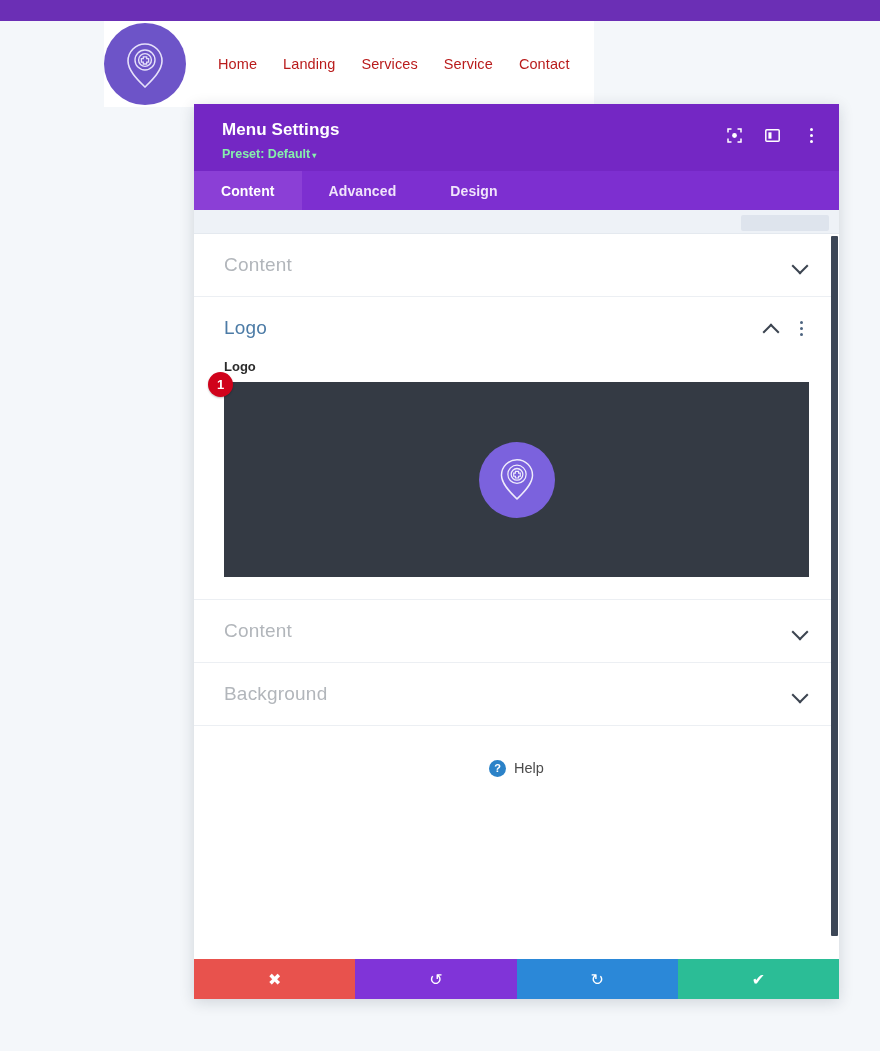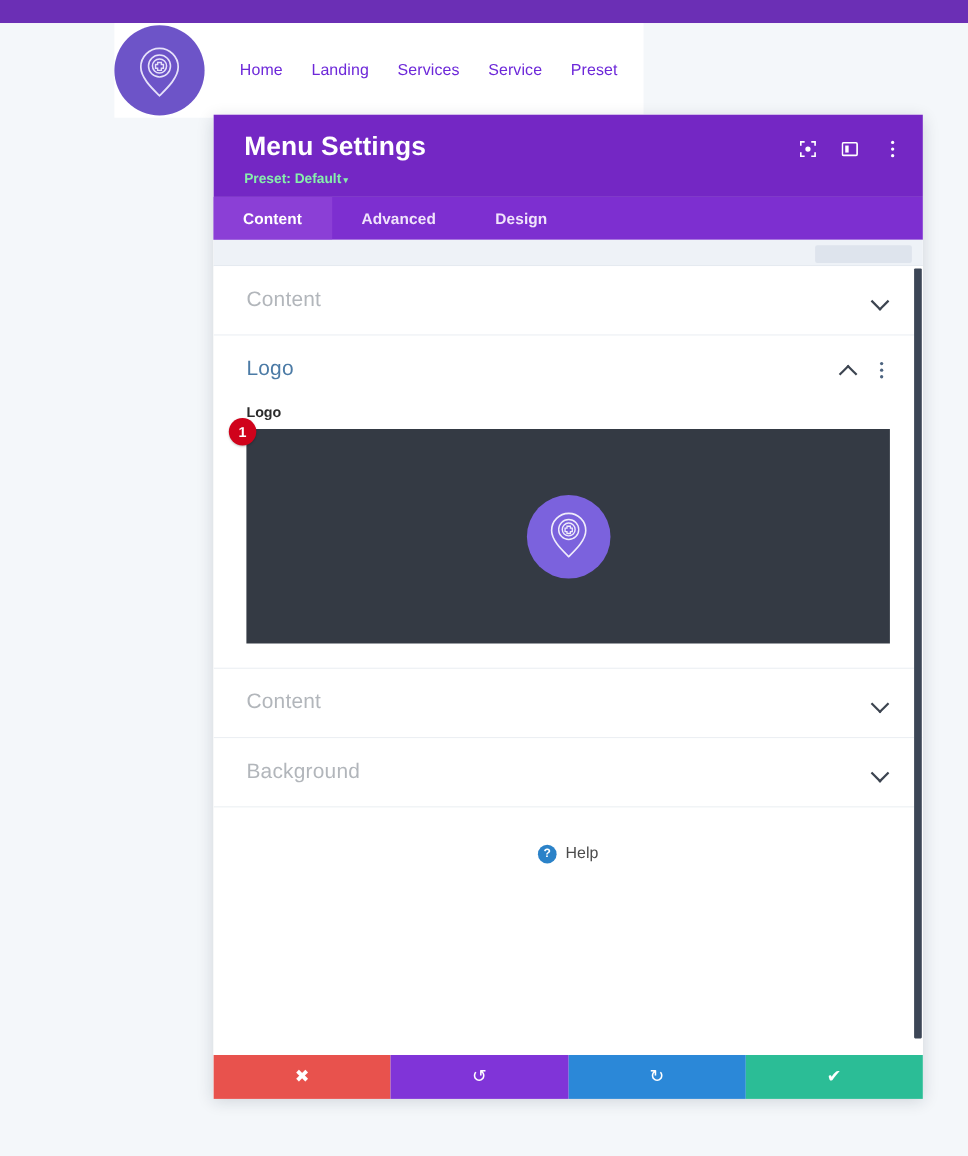--- a/index.html
+++ b/index.html
@@ -56,21 +56,21 @@
   }
   .site-logo svg { display: block; }
 
   .site-nav {
     display: flex;
     align-items: center;
     gap: 26px;
     margin-left: 32px;
   }
   .site-nav a {
-    color: #6d28d9;
+    color: #b91c1c;
     font-size: 14.5px;
     text-decoration: none;
     letter-spacing: .1px;
     white-space: nowrap;
   }
 
   
   .modal {
     position: absolute;
     left: 194px;
@@ -85,21 +85,21 @@
   }
 
   .modal-header {
     background: #7427c4;
     padding: 16px 22px 10px 28px;
     position: relative;
     flex: none;
   }
   .modal-title {
     color: #ffffff;
-    font-size: 24px;
+    font-size: 17px;
     font-weight: bold;
     letter-spacing: .1px;
   }
   .modal-preset {
     color: #86efac;
     font-size: 12.5px;
     font-weight: bold;
     margin-top: 7px;
   }
   .modal-preset .caret { font-size: 8px; margin-left: 2px; }
@@ -334,21 +334,21 @@
           <circle cx="23" cy="22" r="6.4" fill="none" stroke="#e6e1fa" stroke-width="1.4"></circle>
           <path d="M21.3 18.8 h3.4 v1.9 h1.9 v3.4 h-1.9 v1.9 h-3.4 v-1.9 h-1.9 v-3.4 h1.9 z" fill="none" stroke="#e6e1fa" stroke-width="1.3"></path>
         </svg>
       </span>
     </div>
     <nav class="site-nav">
       <a href="#">Home</a>
       <a href="#">Landing</a>
       <a href="#">Services</a>
       <a href="#">Service</a>
-      <a href="#">Preset</a>
+      <a href="#">Contact</a>
     </nav>
   </div>
 </div>
 
 <div class="modal">
 
   <div class="modal-header">
     <div class="modal-title">Menu Settings</div>
     <div class="modal-preset">
       <span>Preset: Default</span><span class="caret">▾</span>

